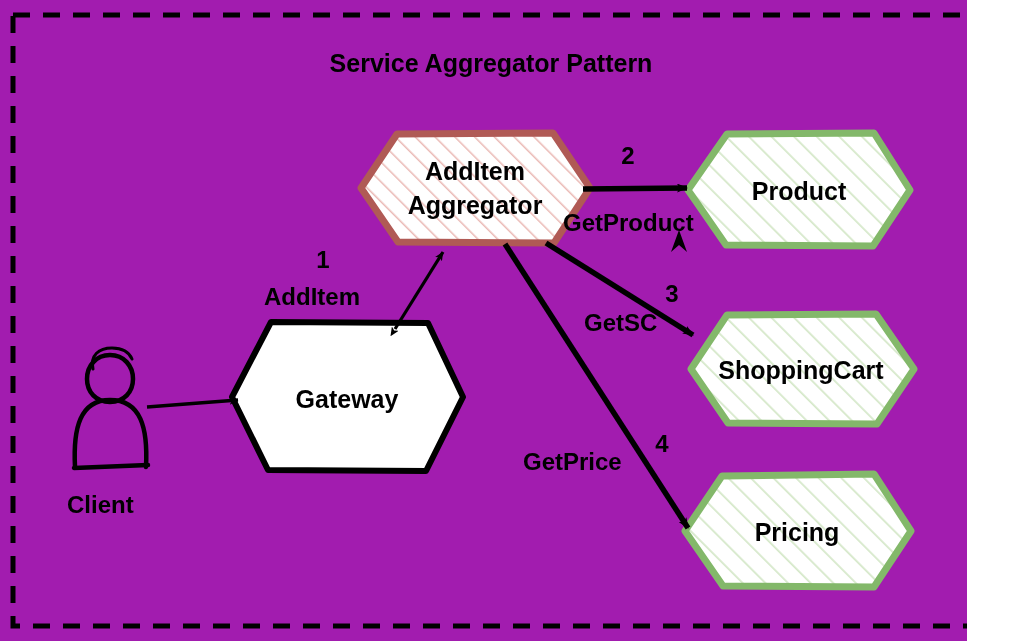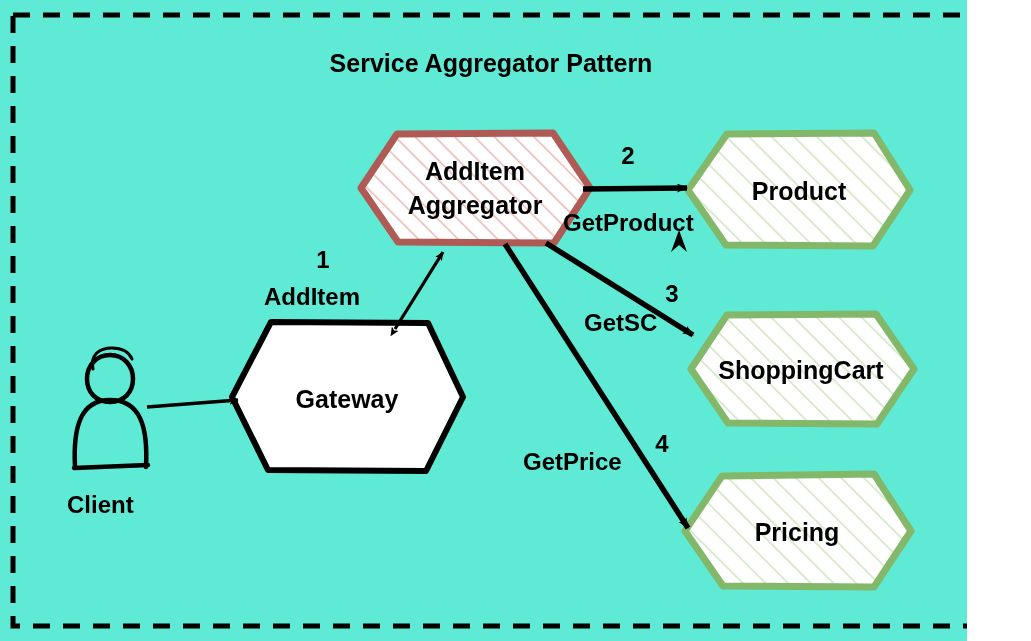--- a/index.html
+++ b/index.html
@@ -7,21 +7,21 @@
     padding: 0;
     background: #ffffff;
   }
   body {
     font-family: "Liberation Sans", sans-serif;
   }
   #canvas {
     position: relative;
     width: 967px;
     height: 641px;
-    background: #5eead4;
+    background: #a21caf;
     overflow: hidden;
   }
   #diagram-svg {
     position: absolute;
     left: 0;
     top: 0;
     width: 1031px;
     height: 641px;
   }
   .diagram-text {

